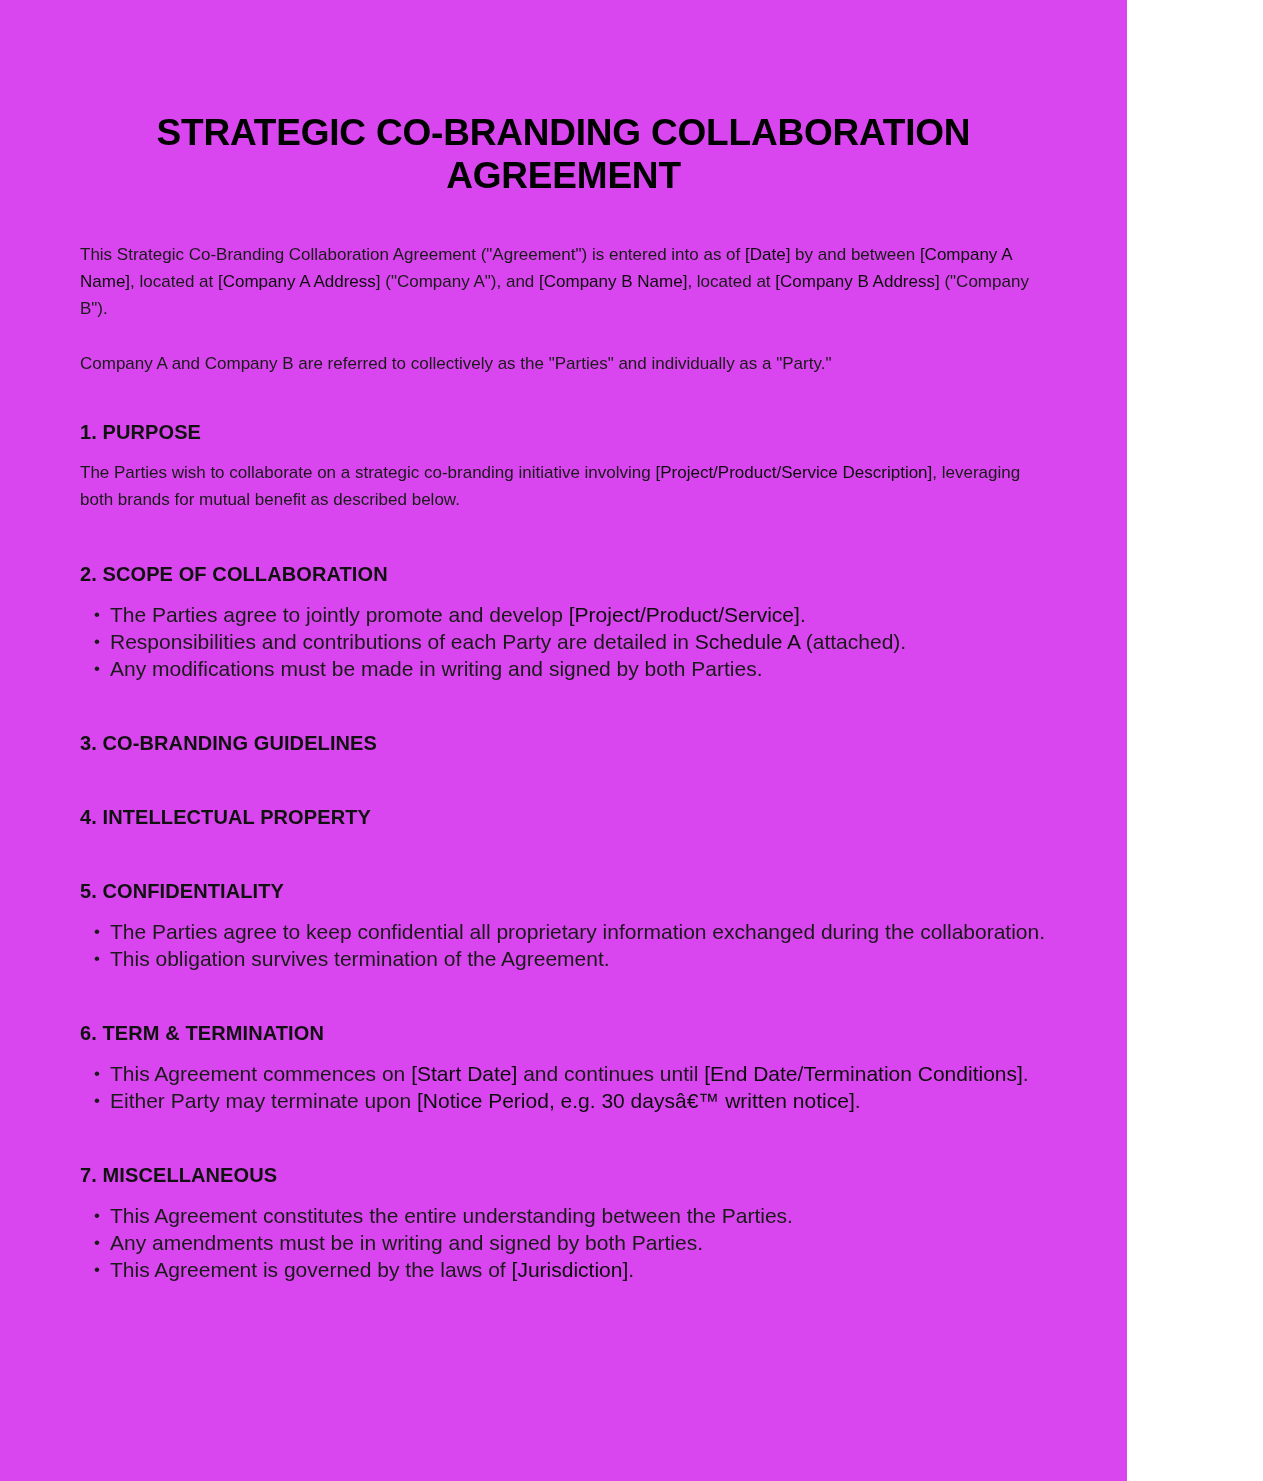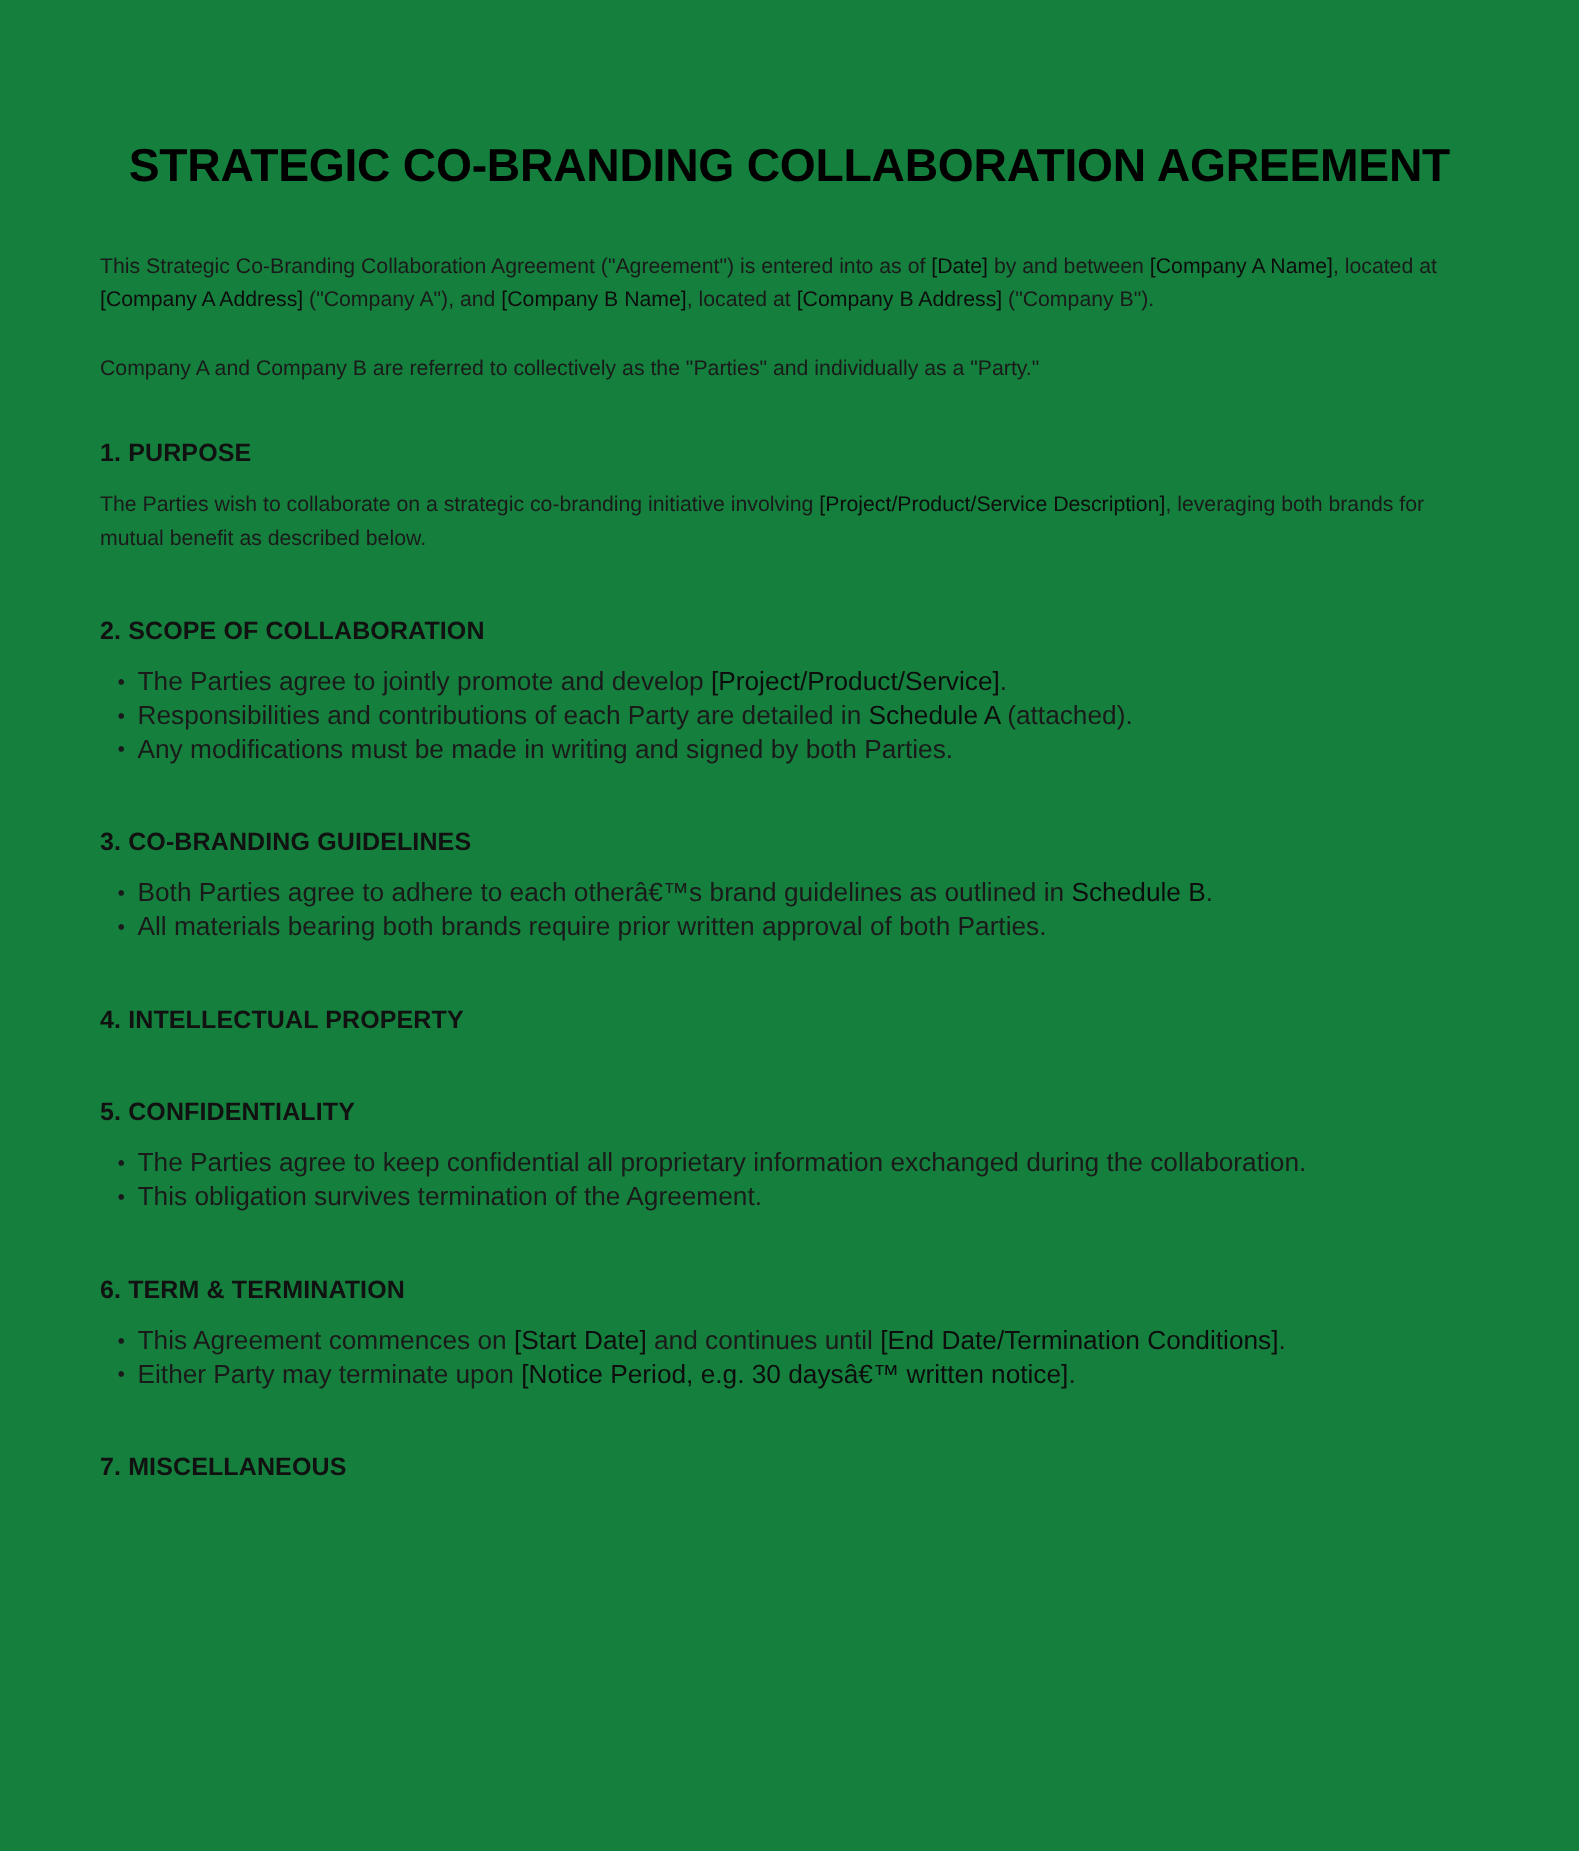--- a/index.html
+++ b/index.html
@@ -9,23 +9,23 @@
   }
   body {
     width: 1263px;
     height: 1481px;
     font-family: "Liberation Sans", sans-serif;
     color: #1a1a1a;
     -webkit-font-smoothing: antialiased;
   }
   .page {
     position: relative;
-    width: 1263px;
+    width: 1127px;
     min-height: 1481px;
-    background: #15803d;
+    background: #d946ef;
     box-sizing: border-box;
     padding: 0 80px;
   }
   .doc-title {
     margin: 0;
     padding-top: 112px;
     text-align: center;
     font-size: 37px;
     font-weight: bold;
     letter-spacing: -0.2px;
@@ -105,40 +105,41 @@
       <div class="section section-gap">
         <h2 class="section-heading">2. SCOPE OF COLLABORATION</h2>
         <ul class="bullets">
           <li>The Parties agree to jointly promote and develop <strong class="ph">[Project/Product/Service]</strong>.</li>
           <li>Responsibilities and contributions of each Party are detailed in <strong class="ph">Schedule A</strong> (attached).</li>
           <li>Any modifications must be made in writing and signed by both Parties.</li>
         </ul>
       </div>
       <div class="section section-gap">
         <h2 class="section-heading">3. CO-BRANDING GUIDELINES</h2>
-        <ul class="bullets">
-          <li>Both Parties agree to adhere to each otherâ€™s brand guidelines as outlined in <strong class="ph">Schedule B</strong>.</li>
-          <li>All materials bearing both brands require prior written approval of both Parties.</li>
-        </ul>
       </div>
       <div class="section section-gap">
         <h2 class="section-heading">4. INTELLECTUAL PROPERTY</h2>
       </div>
       <div class="section section-gap">
         <h2 class="section-heading">5. CONFIDENTIALITY</h2>
         <ul class="bullets">
           <li>The Parties agree to keep confidential all proprietary information exchanged during the collaboration.</li>
           <li>This obligation survives termination of the Agreement.</li>
         </ul>
       </div>
       <div class="section section-gap">
         <h2 class="section-heading">6. TERM &amp; TERMINATION</h2>
         <ul class="bullets">
           <li>This Agreement commences on <strong class="ph">[Start Date]</strong> and continues until <strong class="ph">[End Date/Termination Conditions]</strong>.</li>
           <li>Either Party may terminate upon <strong class="ph">[Notice Period, e.g. 30 daysâ€™ written notice]</strong>.</li>
         </ul>
       </div>
       <div class="section section-gap">
         <h2 class="section-heading">7. MISCELLANEOUS</h2>
+        <ul class="bullets">
+          <li>This Agreement constitutes the entire understanding between the Parties.</li>
+          <li>Any amendments must be in writing and signed by both Parties.</li>
+          <li>This Agreement is governed by the laws of <strong class="ph">[Jurisdiction]</strong>.</li>
+        </ul>
       </div>
     </div>
 
 </div>
 
 </body></html>

